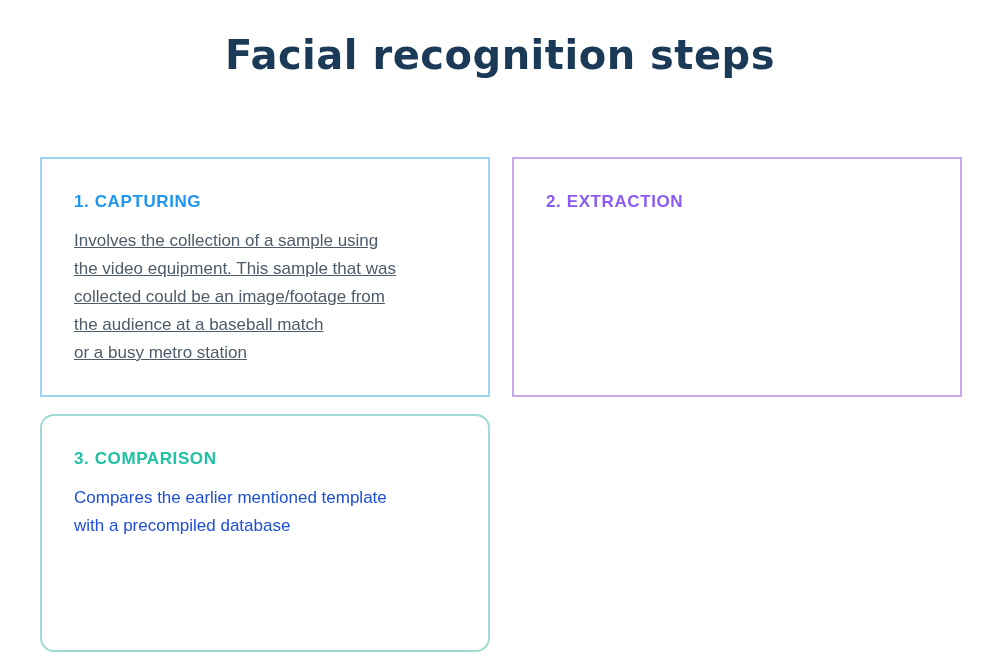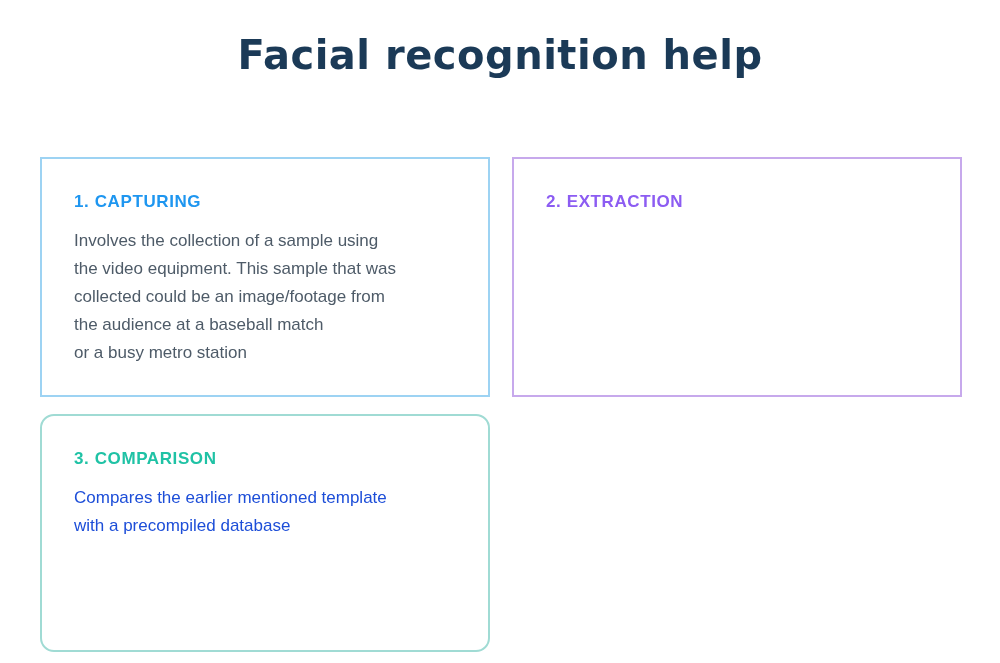--- a/index.html
+++ b/index.html
@@ -52,27 +52,27 @@
     line-height: 28px;
     color: #4e5b68;
     white-space: pre-line;
   }
 </style>
 </head>
 <body>
 
 <div class="page">
 
-  <h1 class="page-title" style="color: rgb(27, 58, 87);">Facial recognition help</h1>
+  <h1 class="page-title" style="color: rgb(27, 58, 87);">Facial recognition steps</h1>
 
   <div class="cards-grid">
 
     <div class="card" style="border-color: rgb(157, 211, 243);">
       <div class="card-heading" style="color: rgb(30, 150, 240);">1. CAPTURING</div>
-      <div class="card-body" style="color: rgb(78, 91, 104);">Involves the collection of a sample using
+      <div class="card-body" style="color: rgb(78, 91, 104); text-decoration: underline;">Involves the collection of a sample using
 the video equipment. This sample that was
 collected could be an image/footage from
 the audience at a baseball match
 or a busy metro station</div>
     </div>
 
     <div class="card" style="border-color: rgb(199, 169, 236);">
       <div class="card-heading" style="color: rgb(140, 92, 242);">2. EXTRACTION</div>
     </div>
 

